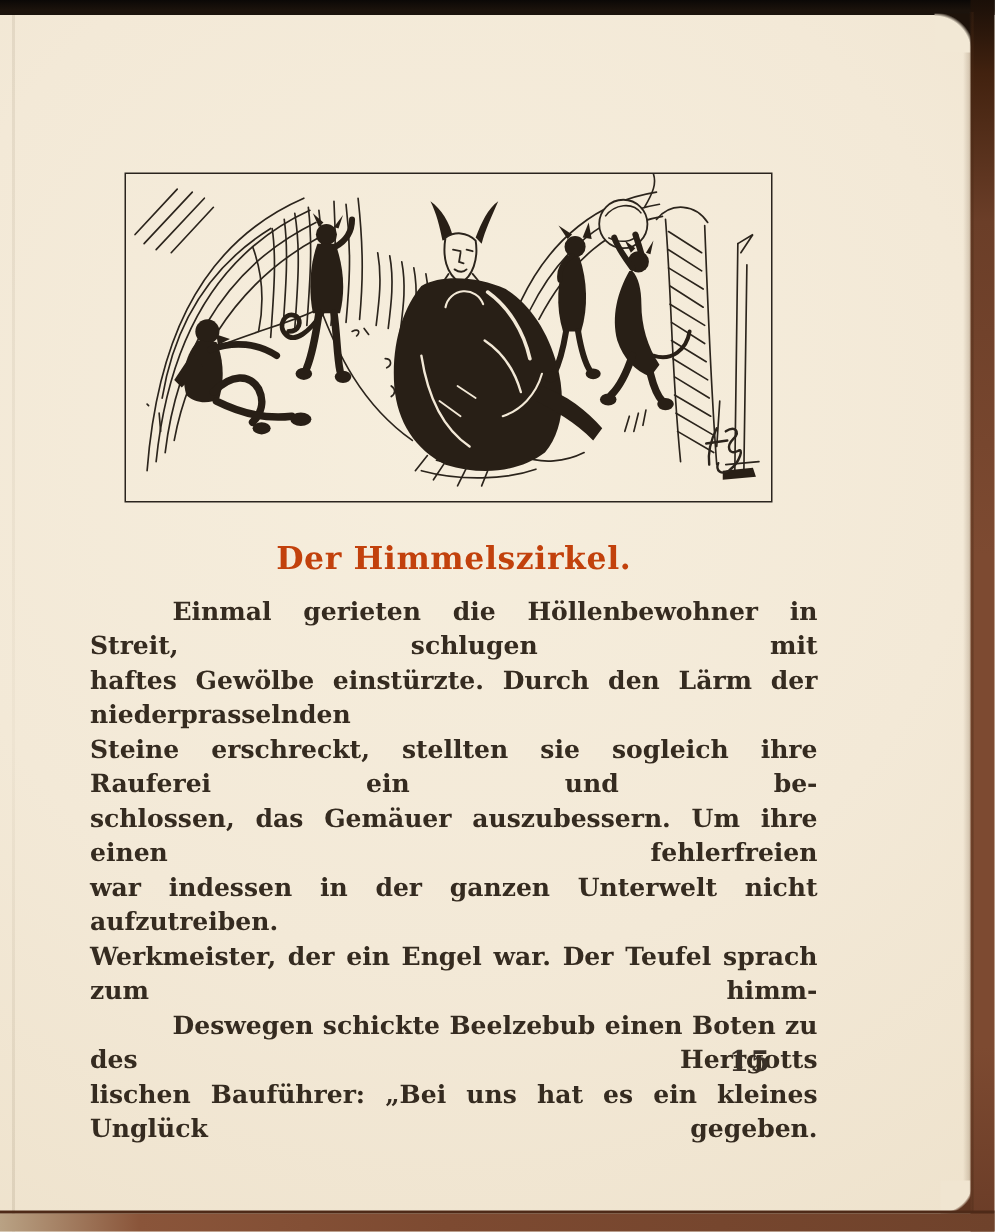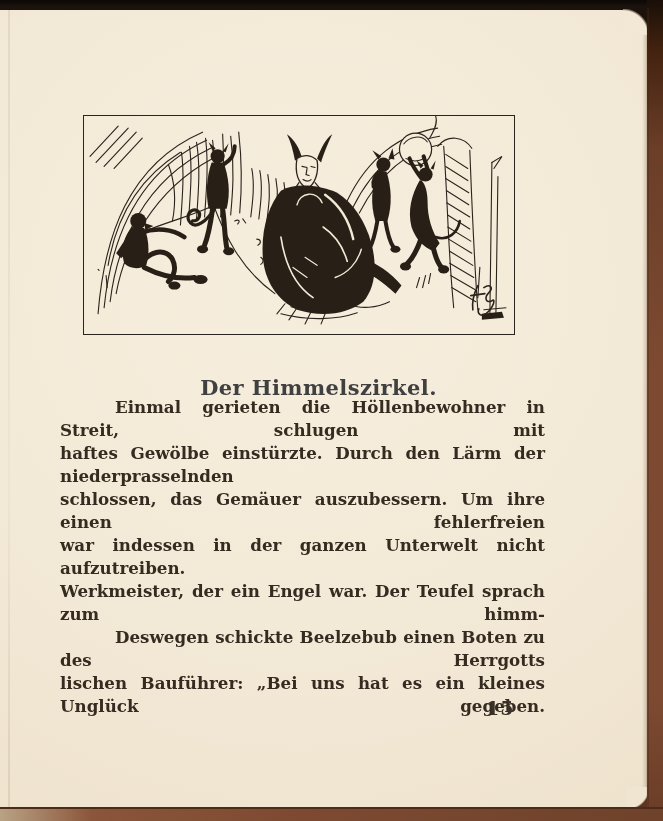--- a/index.html
+++ b/index.html
@@ -25,23 +25,23 @@
     background:radial-gradient(circle at 0 100%, #f2e8d5 66%, #1d120a 73%);}
   .page-edge{position:absolute;right:16px;top:9px;width:5px;height:798px;
     background:linear-gradient(90deg,rgba(120,90,60,0) 0%,rgba(120,90,60,.28) 100%);}
   .crease{position:absolute;left:8px;top:0;width:2px;height:821px;
     background:linear-gradient(180deg,rgba(90,70,40,.10),rgba(90,70,40,.03) 60%,rgba(90,70,40,.12));}
   
   .illustration-frame{position:absolute;left:83px;top:115px;width:432px;height:220px;
     border:1.5px solid #2a241e;box-sizing:border-box;background:transparent;}
   .illustration-frame svg{display:block;width:100%;height:100%;}
   
-  .title{position:absolute;left:60px;top:358px;width:485px;margin:16px;
+  .title{position:absolute;left:60px;top:358px;width:485px;margin:0;
     text-align:center;font-size:21px;line-height:27px;font-weight:bold;
-    letter-spacing:.4px;color:#404040;}
+    letter-spacing:.4px;color:#c2410c;}
   .text-block{position:absolute;left:60px;top:396px;width:485px;
     color:#352b20;font-size:16.7px;line-height:23px;font-weight:bold;}
   .tline{text-align:justify;text-align-last:justify;-moz-text-align-last:justify;}
   .tline.first{text-indent:55px;}
   .tline.last{text-align-last:left;-moz-text-align-last:left;}
   .page-number{position:absolute;left:486px;top:697px;width:36px;
     font-size:19px;color:#3a3128;letter-spacing:1px;font-weight:bold;}
 </style>
 </head>
 <body>
@@ -227,20 +227,21 @@
     </g>
   </svg>
 </div>
 
 <h1 class="title">Der Himmelszirkel.</h1>
 
 <div class="text-block">
   <div class="paragraph">
       <div class="tline first">Einmal gerieten die Höllenbewohner in Streit, schlugen mit</div>
       <div class="tline">haftes Gewölbe einstürzte. Durch den Lärm der niederprasselnden</div>
+      <div class="tline">Steine erschreckt, stellten sie sogleich ihre Rauferei ein und be-</div>
       <div class="tline">schlossen, das Gemäuer auszubessern. Um ihre einen fehlerfreien</div>
       <div class="tline last">war indessen in der ganzen Unterwelt nicht aufzutreiben.</div>
     </div>
   <div class="paragraph">
       <div class="tline">Werkmeister, der ein Engel war. Der Teufel sprach zum himm-</div>
       <div class="tline first">Deswegen schickte Beelzebub einen Boten zu des Herrgotts</div>
       <div class="tline">lischen Bauführer: „Bei uns hat es ein kleines Unglück gegeben.</div>
     </div>
 </div>
 

